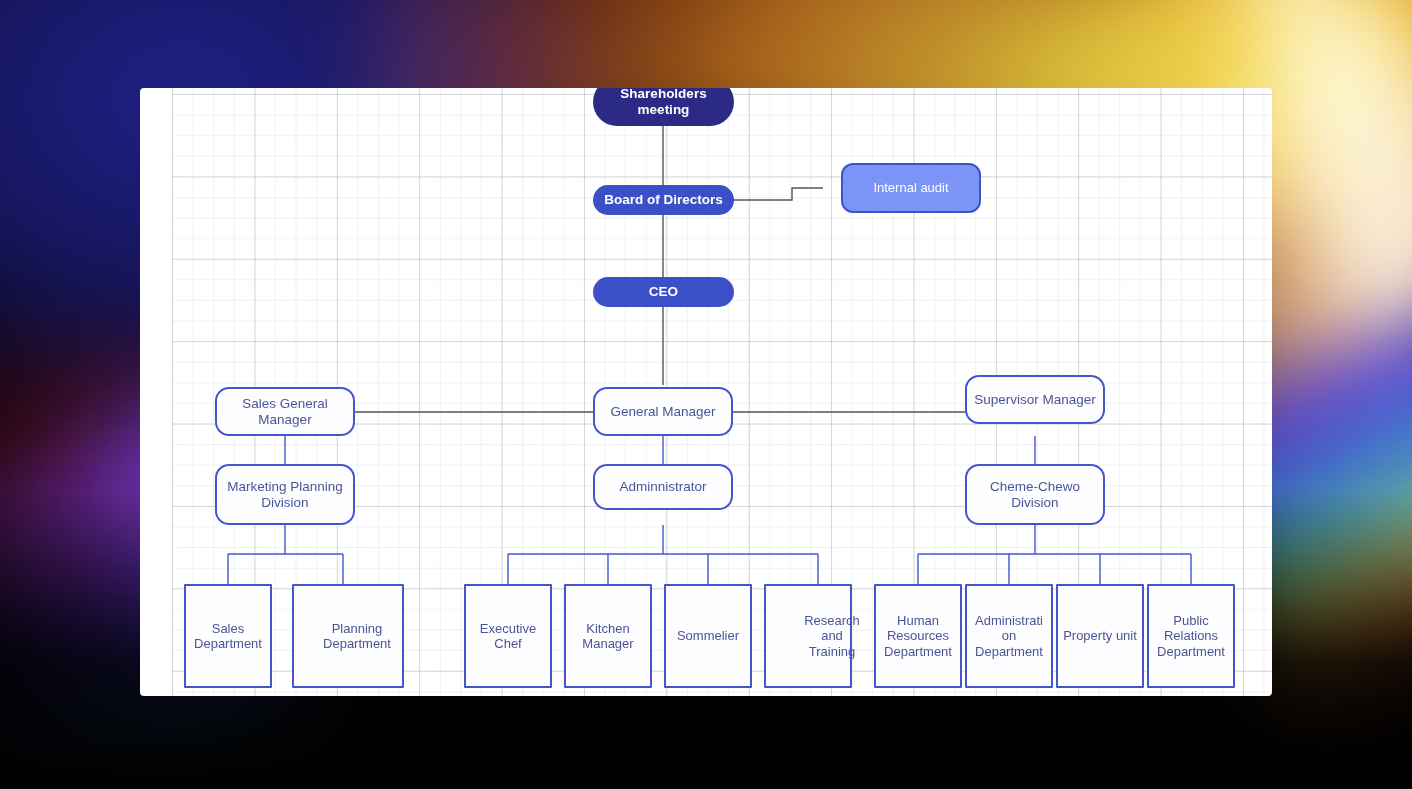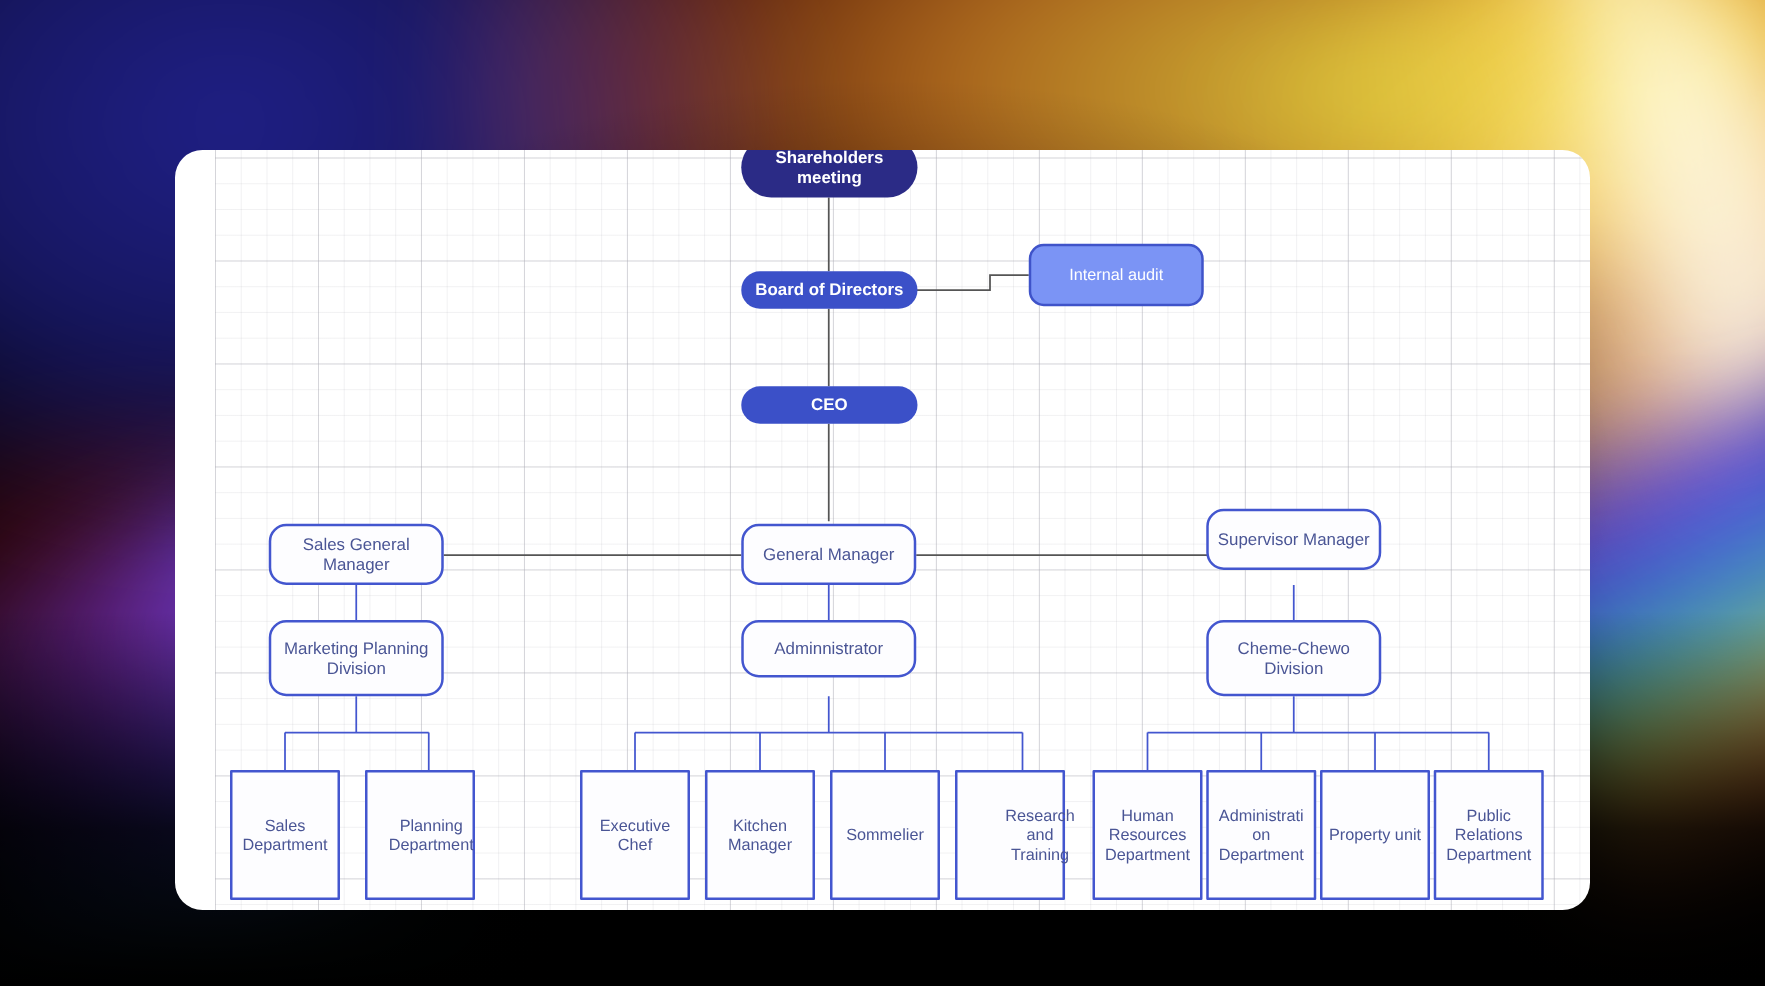--- a/index.html
+++ b/index.html
@@ -68,23 +68,22 @@
     background:radial-gradient(ellipse at 50% 50%, rgba(0,0,0,0.55) 0%, rgba(0,0,0,0) 70%);
     filter:none;
   }
 
   
   .card {
     position:absolute;
     left:140px; top:88px;
     width:1132px; height:608px;
     background:#ffffff;
-    border-radius:22px;
+    border-radius:4px;
     overflow:hidden;
-    margin-top:32px;
   }
   
   .grid {
     position:absolute;
     left:32px; top:0; right:0; bottom:0;
     background-image:
       linear-gradient(to right, rgba(170,170,180,0.16) 1px, transparent 1px),
       linear-gradient(to bottom, rgba(170,170,180,0.16) 1px, transparent 1px),
       linear-gradient(to right, rgba(170,170,180,0.40) 1px, transparent 1px),
       linear-gradient(to bottom, rgba(170,170,180,0.40) 1px, transparent 1px);
@@ -219,21 +218,21 @@
       <div>
         <div>Shareholders</div>
         <div>meeting</div>
       </div>
     </div>
 
     <div class="node n-royal" style="left:453px; top:97px; width:141px; height:30px;">
       <span>Board of Directors</span>
     </div>
 
-    <div class="node n-light" style="left:683px; top:75px; width:140px; height:50px;">
+    <div class="node n-light" style="left:701px; top:75px; width:140px; height:50px;">
       <span>Internal audit</span>
     </div>
 
     <div class="node n-royal" style="left:453px; top:189px; width:141px; height:30px;">
       <span>CEO</span>
     </div>
 
     <div class="node n-outline" style="left:75px; top:299px; width:140px; height:49px;">
       <div>
         <div>Sales General</div>
@@ -267,21 +266,21 @@
       </div>
     </div>
 
     <div class="node n-leaf" style="left:44px; top:496px; width:88px; height:104px;">
       <div>
         <div>Sales</div>
         <div>Department</div>
       </div>
     </div>
 
-    <div class="node n-leaf" style="left:152px; top:496px; width:88px; height:104px;padding-left:18px;">
+    <div class="node n-leaf" style="left:152px; top:496px; width:112px; height:104px;padding-left:18px;">
       <div>
         <div>Planning</div>
         <div>Department</div>
       </div>
     </div>
 
     <div class="node n-leaf" style="left:324px; top:496px; width:88px; height:104px;">
       <div>
         <div>Executive</div>
         <div>Chef</div>

